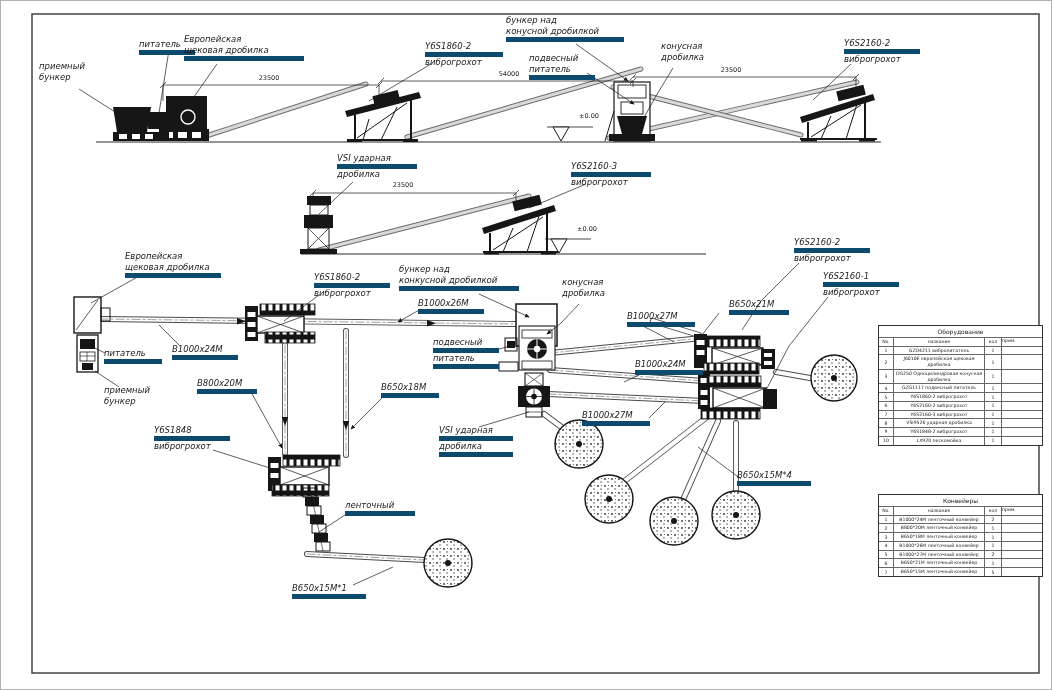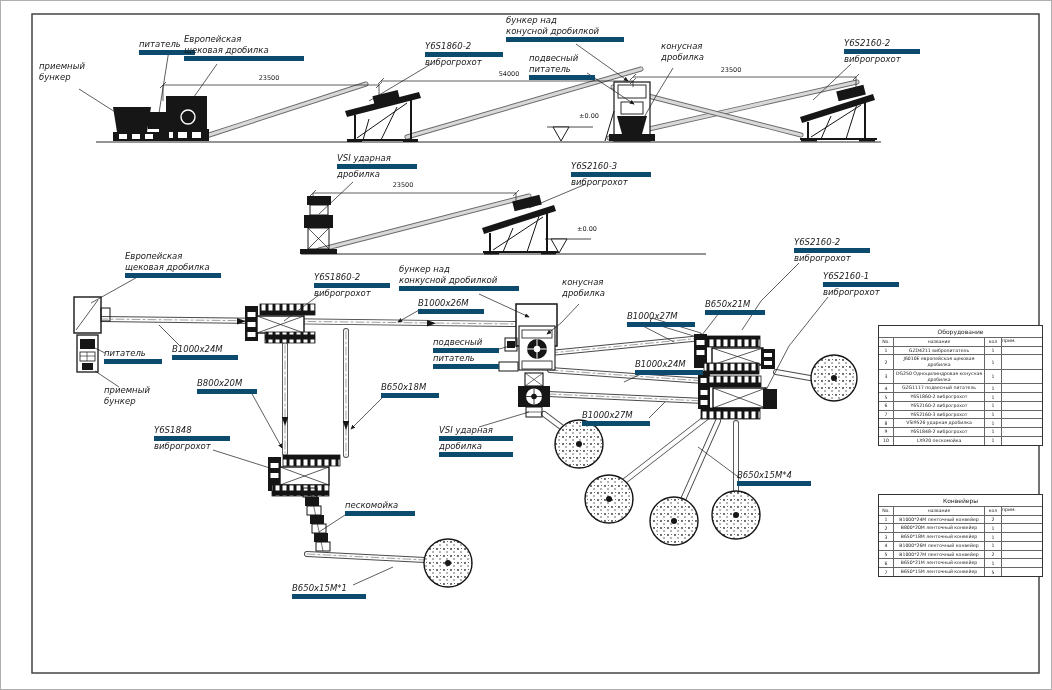--- a/index.html
+++ b/index.html
@@ -410,21 +410,21 @@
       <span class="ul">подвесный</span>
       <span class="ul">питатель</span>
     </div>
 <div class="lbl" style="left:438px;top:424px;width:74px">
       <span class="ul">VSI ударная</span>
       <span class="ul">дробилка</span>
     </div>
 <div class="lbl" style="left:626px;top:310px;width:68px">
       <span class="ul">B1000x27M</span>
     </div>
-<div class="lbl" style="left:704px;top:298px;width:60px">
+<div class="lbl" style="left:728px;top:298px;width:60px">
       <span class="ul">B650x21M</span>
     </div>
 <div class="lbl" style="left:793px;top:236px;width:76px">
       <span class="ul">Y6S2160-2</span>
       <span>виброгрохот</span>
     </div>
 <div class="lbl" style="left:822px;top:270px;width:76px">
       <span class="ul">Y6S2160-1</span>
       <span>виброгрохот</span>
     </div>
@@ -435,21 +435,21 @@
       <span class="ul">B1000x27M</span>
     </div>
 <div class="lbl" style="left:736px;top:469px;width:74px">
       <span class="ul">B650x15M*4</span>
     </div>
 <div class="lbl" style="left:153px;top:424px;width:76px">
       <span class="ul">Y6S1848</span>
       <span>виброгрохот</span>
     </div>
 <div class="lbl" style="left:344px;top:499px;width:70px">
-      <span class="ul">пескомойка</span>
+      <span class="ul">ленточный</span>
     </div>
 <div class="lbl" style="left:291px;top:582px;width:74px">
       <span class="ul">B650x15M*1</span>
     </div>
 
 <div class="dim" style="left:238px;top:73px;width:60px">23500</div>
 <div class="dim" style="left:478px;top:69px;width:60px">54000</div>
 <div class="dim" style="left:700px;top:65px;width:60px">23500</div>
 <div class="dim" style="left:372px;top:180px;width:60px">23500</div>
 <div class="dim" style="left:568px;top:111px;width:40px">±0.00</div>

